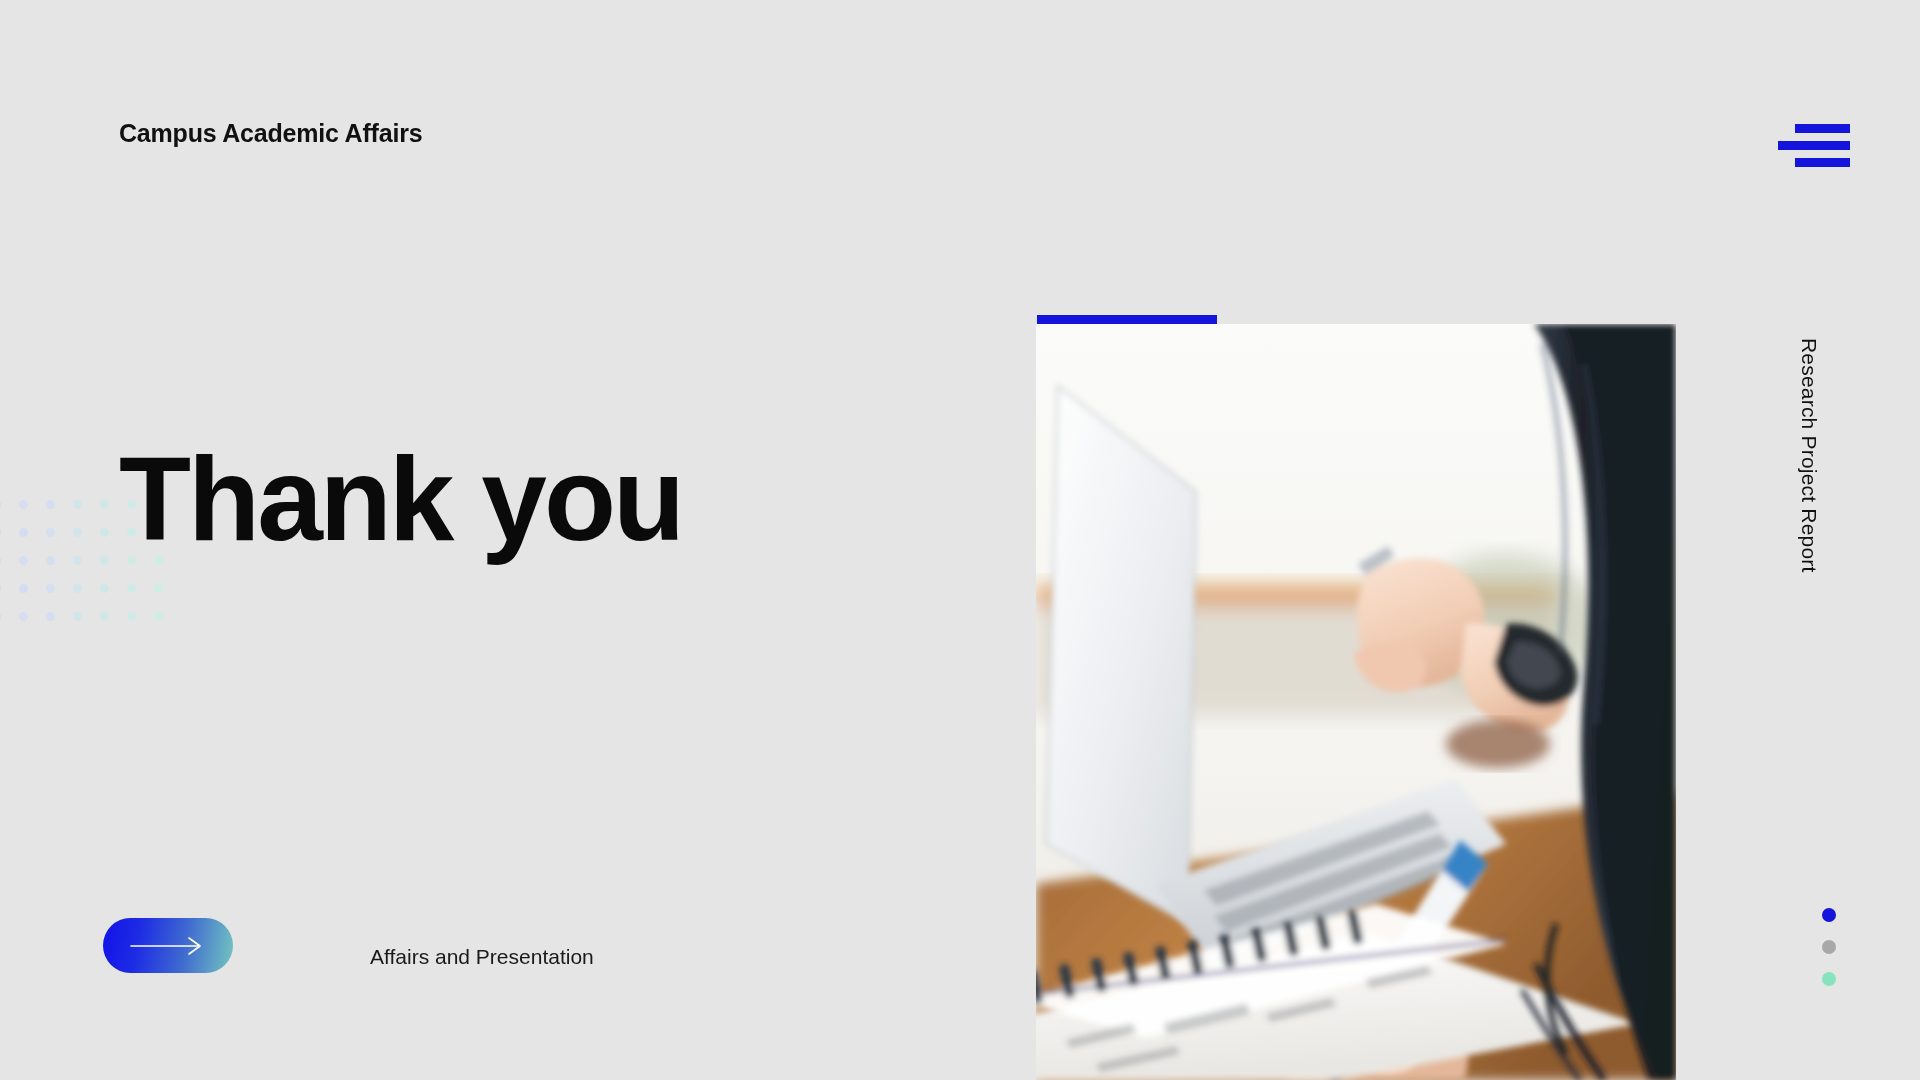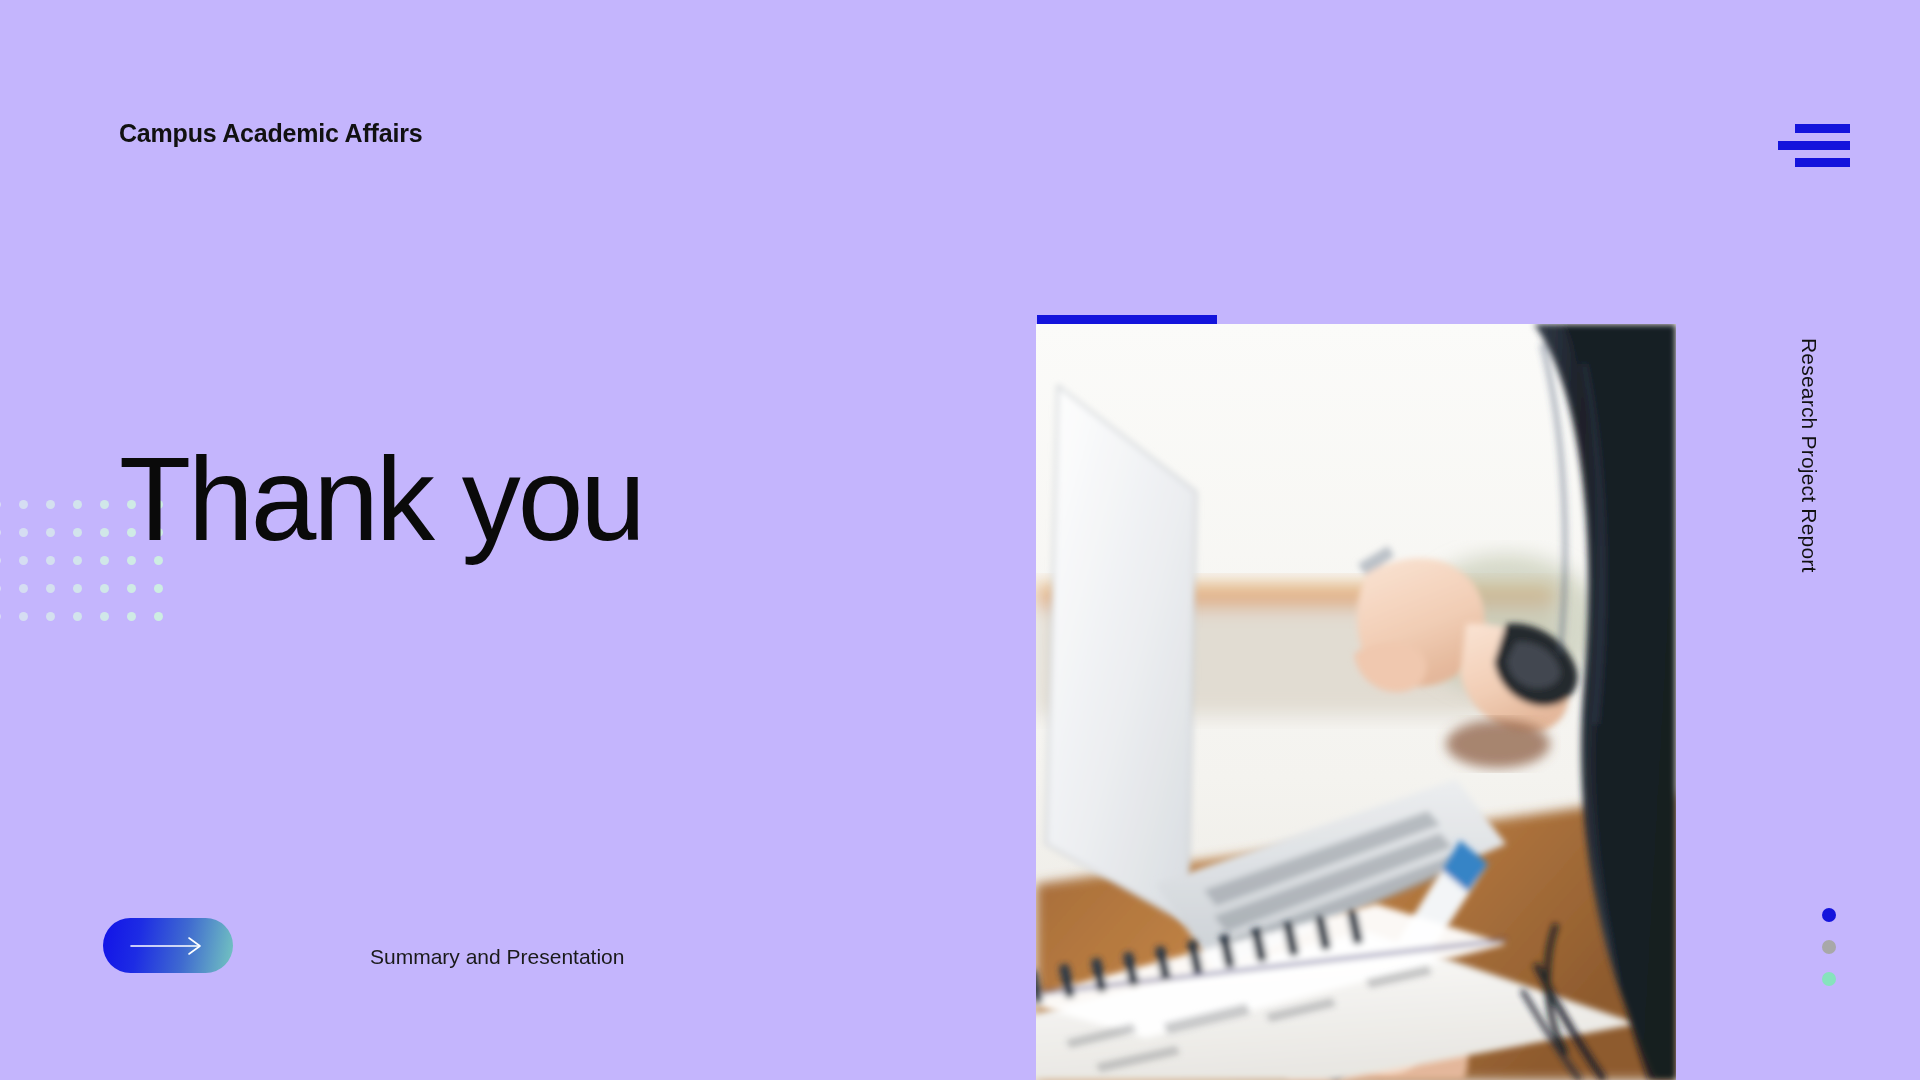--- a/index.html
+++ b/index.html
@@ -10,21 +10,21 @@
     height:1080px;
     overflow:hidden;
     background:#ffffff;
     font-family:"Liberation Sans", sans-serif;
   }
 
   #slide {
     position:relative;
     width:1920px;
     height:1080px;
-    background:#c4b5fd;
+    background:#e5e5e5;
     overflow:hidden;
   }
 
   
   .brand {
     position:absolute;
     left:119px;
     top:119px;
     font-size:25px;
     font-weight:bold;
@@ -68,21 +68,21 @@
     height:9px;
     border-radius:50%;
   }
 
   
   .headline {
     position:absolute;
     left:119px;
     top:440px;
     font-size:118px;
-    font-weight:normal;
+    font-weight:bold;
     line-height:1.0;
     letter-spacing:-3px;
     color:#0a0a0a;
     white-space:nowrap;
   }
   .headline .l2 { display:block; margin-top:18px; }
   .grad-text {
     background-image:linear-gradient(100deg,
         #1414e6 0%,
         #1f2ce2 18%,
@@ -230,21 +230,21 @@
 
   <button class="cta-btn">
     <span>
       <svg width="78" height="20" viewBox="0 0 78 20" fill="none" aria-hidden="true">
         <path d="M2 10 H70" stroke="#ffffff" stroke-width="1.6" stroke-linecap="round"></path>
         <path d="M60 2 L71 10 L60 18" stroke="#ffffff" stroke-width="1.6" fill="none" stroke-linecap="round" stroke-linejoin="round"></path>
       </svg>
     </span>
   </button>
 
-  <div class="caption">Summary and Presentation</div>
+  <div class="caption">Affairs and Presentation</div>
 
   <div class="accent-bar"></div>
 
   <div class="photo">
     <svg viewBox="0 0 640 756" preserveAspectRatio="xMidYMid slice" aria-hidden="true">
       <defs>
         <linearGradient id="wallG" x1="0" y1="0" x2="0" y2="1">
           <stop offset="0%" stop-color="#fbfbf9"></stop>
           <stop offset="60%" stop-color="#f4f3ef"></stop>
           <stop offset="100%" stop-color="#e9e6df"></stop>

